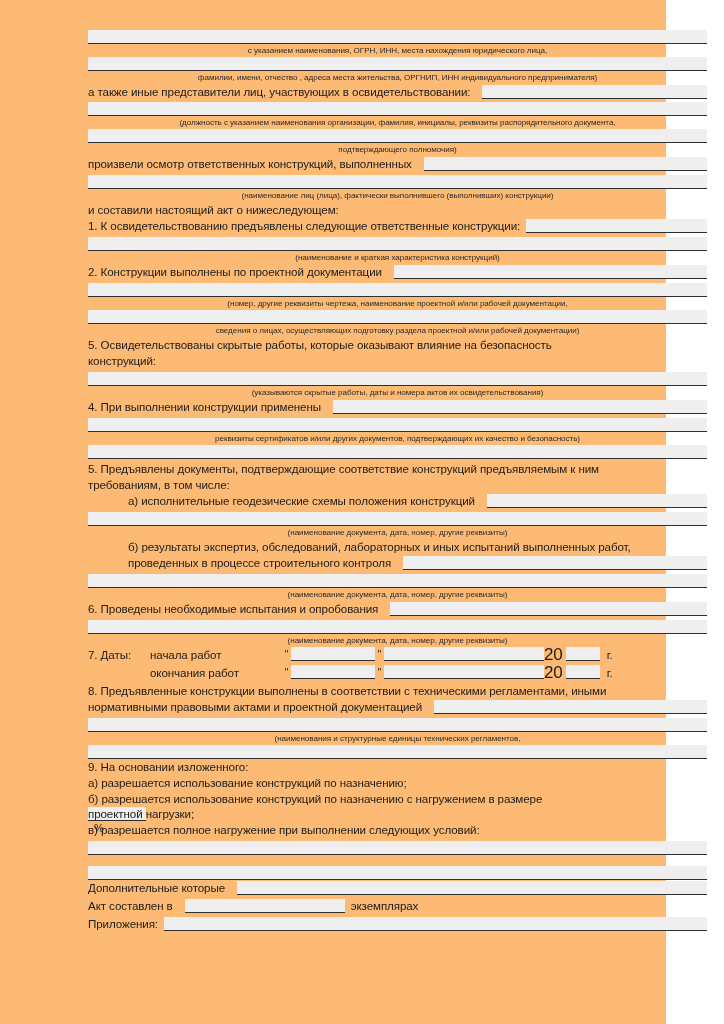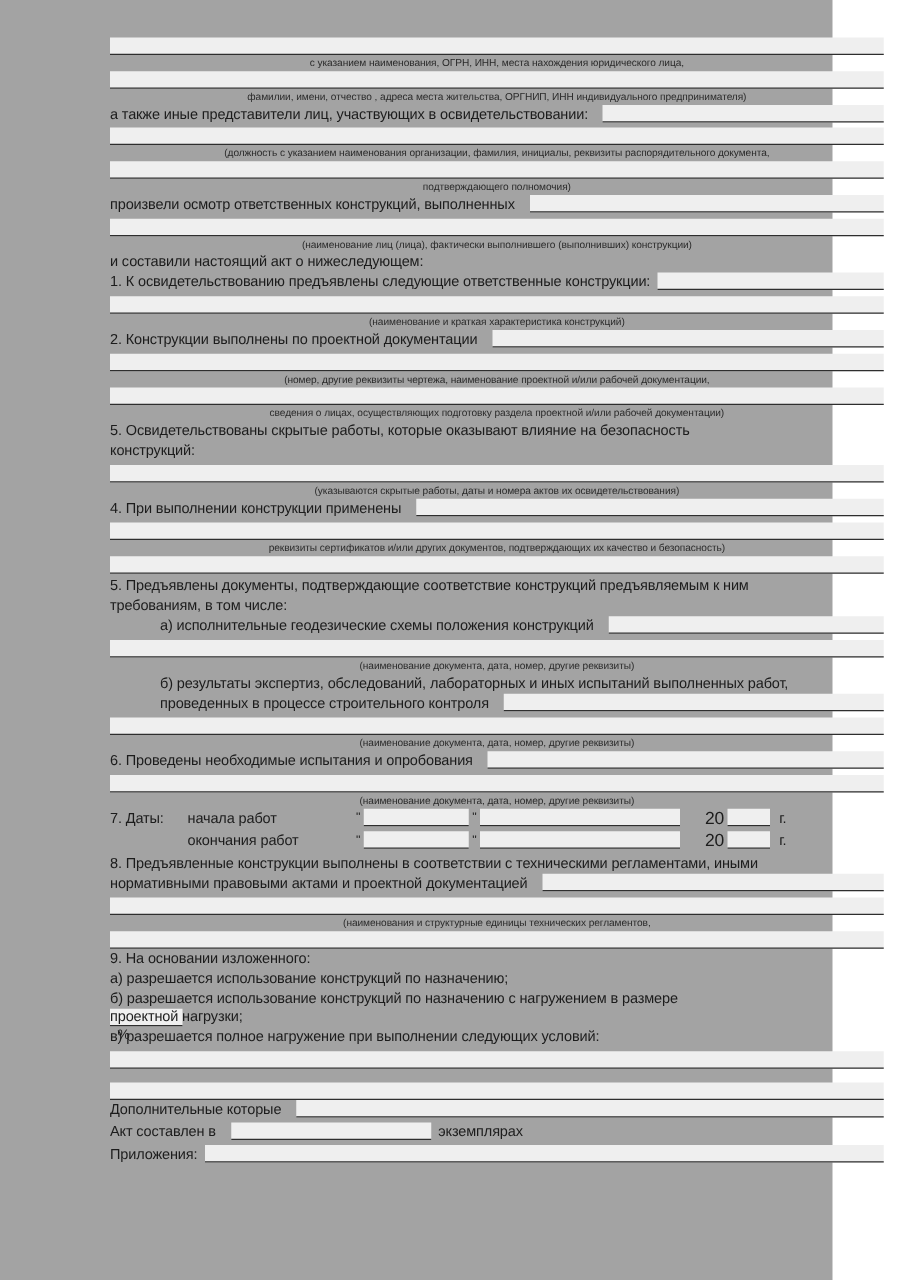--- a/index.html
+++ b/index.html
@@ -16,35 +16,35 @@
     overflow: hidden;
     position: relative;
   }
 
   .page {
     position: absolute;
     left: 0;
     top: 0;
     width: 666px;
     height: 1024px;
-    background: #a3a3a3;
+    background: #fdba74;
   }
 
   .doc {
     position: absolute;
     left: 88px;
     top: 30px;
     width: 619px;
   }
 
   
   .row {
     position: relative;
     display: flex;
-    align-items: flex-start;
+    align-items: center;
     width: 100%;
   }
 
   .txt {
     font-size: 11.6px;
     line-height: 15px;
     letter-spacing: -0.1px;
     white-space: nowrap;
     color: #1c1c1c;
     padding-bottom: 1px;
@@ -98,23 +98,23 @@
   .quote {
     font-size: 10px;
     width: 9px;
     flex: 0 0 auto;
     text-align: center;
     padding-bottom: 1px;
   }
   .f-day  { width: 84px; flex: 0 0 auto; }
   .f-mon  { width: 160px; flex: 0 0 auto; }
   .yr {
-    font-size: 14px;
+    font-size: 17px;
     flex: 0 0 auto;
-    padding: 0 3px 1px 20px;
+    padding: 0 3px 1px 0;
   }
   .f-yr   { width: 34px; flex: 0 0 auto; }
   .gsuf {
     font-size: 11.6px;
     flex: 0 0 auto;
     padding-left: 7px;
     padding-bottom: 1px;
   }
 
   .pct {

